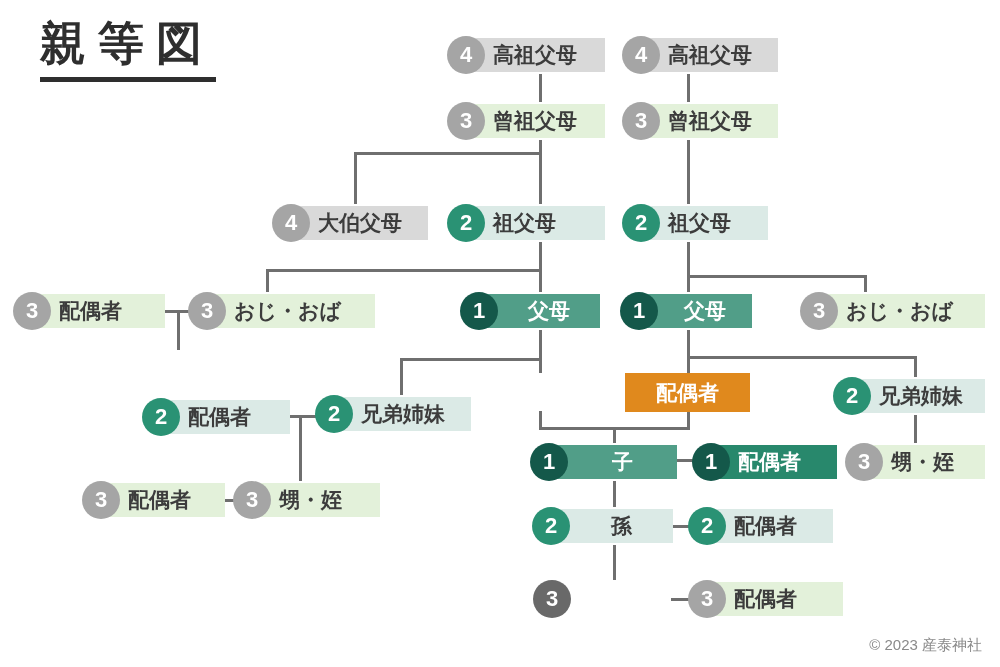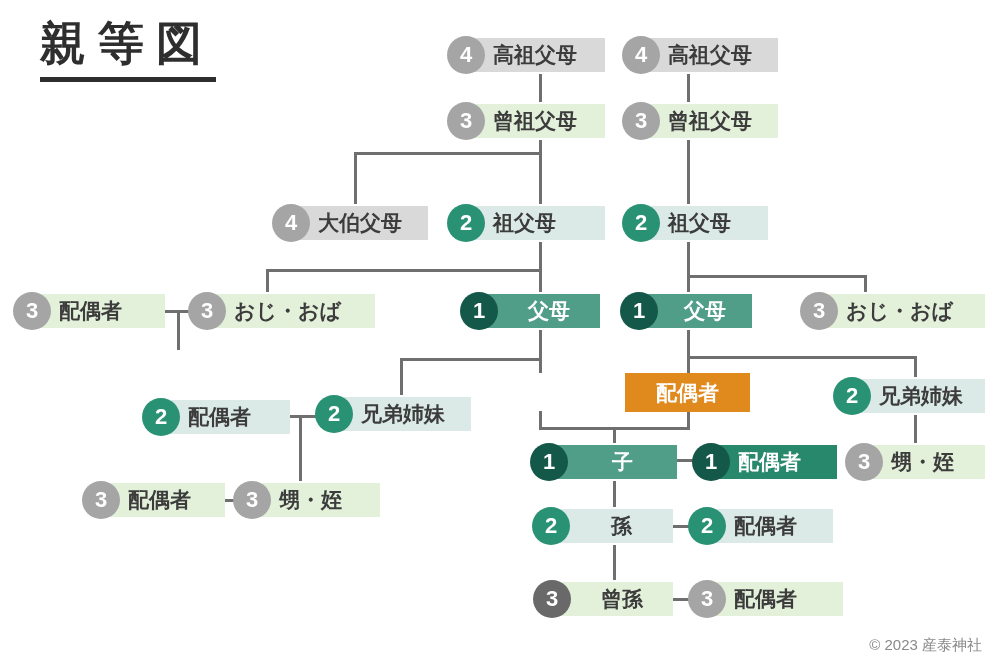--- a/index.html
+++ b/index.html
@@ -174,21 +174,20 @@
     <span class="circ c-green">2</span>
     <div class="box b-pteal center">孫</div>
   </div>
   <div class="node" style="left:688px;top:507px;width:145px">
     <span class="circ c-green">2</span>
     <div class="box b-pteal">配偶者</div>
   </div>
 
   <div class="node" style="left:533px;top:580px;width:140px">
     <span class="circ c-gray-dark">3</span>
-    <div class="box b-pgreen center">曾孫</div>
   </div>
   <div class="node" style="left:688px;top:580px;width:155px">
     <span class="circ c-gray">3</span>
     <div class="box b-pgreen">配偶者</div>
   </div>
 
   <div id="copyright">© 2023 産泰神社</div>
 
 </div>
 

